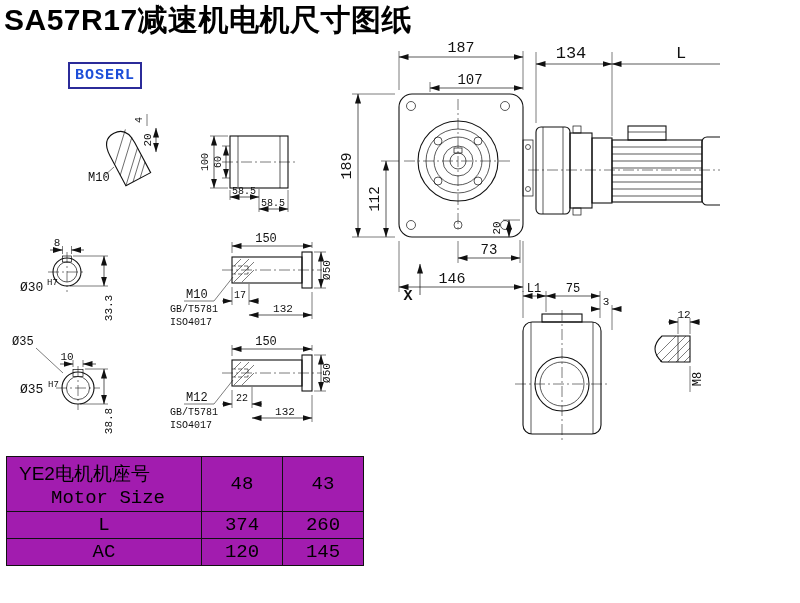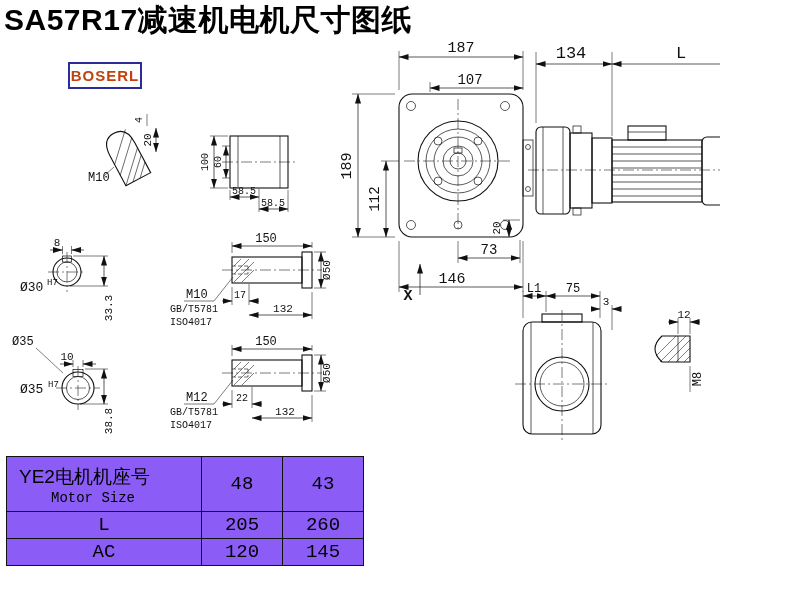--- a/index.html
+++ b/index.html
@@ -1,34 +1,34 @@
 <!DOCTYPE html>
 <html><head>
 <meta charset="utf-8">
 <style>
   html,body{margin:0;padding:0;background:#fff}
   #canvas{position:relative;width:720px;height:603px;background:#fff;overflow:hidden;font-family:"Liberation Sans",sans-serif}
   #title{position:absolute;left:4px;top:0;font-size:30px;font-weight:bold;color:#000;letter-spacing:.5px;white-space:nowrap}
-  #logo{position:absolute;left:68px;top:62px;width:70px;height:23px;border:2px solid #2b2b99;color:#c2410c;
-        font-family:Liberation Sans, sans-serif;font-weight:bold;font-size:15px;display:flex;align-items:center;justify-content:center;letter-spacing:1px}
+  #logo{position:absolute;left:68px;top:62px;width:70px;height:23px;border:2px solid #2b2b99;color:#1d4ed8;
+        font-family:Liberation Mono, monospace;font-weight:bold;font-size:15px;display:flex;align-items:center;justify-content:center;letter-spacing:1px}
   svg.draw{position:absolute;left:0;top:0}
   svg.draw text{font-family:"Liberation Mono","DejaVu Sans Mono",monospace;fill:#111;stroke:none}
   .ol{stroke:#111;stroke-width:1.1;fill:none}
   .tl{stroke:#111;stroke-width:.7;fill:none}
   .dl{stroke:#111;stroke-width:.7;fill:none}
   .el{stroke:#111;stroke-width:.55;fill:none}
   .cl{stroke:#111;stroke-width:.55;fill:none;stroke-dasharray:11 3 2 3}
   .hd{stroke:#111;stroke-width:.6;fill:none;stroke-dasharray:4 2}
   .h{stroke:#111;stroke-width:.55;fill:none}
   table.spec{position:absolute;left:6px;top:456px;border-collapse:collapse;table-layout:fixed}
-  table.spec td{border:1px solid #111;text-align:center;font-family:"Liberation Mono","DejaVu Sans Mono",monospace;font-size:19px;color:#000;padding:0;background:#8b5cf6}
+  table.spec td{border:1px solid #111;text-align:center;font-family:"Liberation Mono","DejaVu Sans Mono",monospace;font-size:19px;color:#000;padding:0;background:#a21caf}
   table.spec td.namecell{width:194px;text-align:left}
   table.spec td.v{width:80px}
   .cn{padding:3px 0 0 12px;font-family:"Liberation Sans",sans-serif;font-size:19px}
-  .en{padding:0 0 2px 44px;font-size:14px}
+  .en{padding:0 0 2px 44px;font-size:19px}
   .rowlabel{text-align:center !important;font-family:"Liberation Mono","DejaVu Sans Mono",monospace}
 </style>
 </head>
 <body>
 
 <div id="canvas">
 
   <div id="title">SA57R17减速机电机尺寸图纸</div>
   <div id="logo">BOSERL</div>
 
@@ -322,21 +322,21 @@
         <tr>
       <td class="namecell" style="height:54px">
         <div class="cn">YE2电机机座号</div>
         <div class="en">Motor Size</div>
       </td>
       <td class="v">48</td>
       <td class="v">43</td>
     </tr>
     <tr>
       <td class="namecell rowlabel" style="height:26px">L</td>
-      <td class="v">205</td>
+      <td class="v">374</td>
       <td class="v">260</td>
     </tr>
     <tr>
       <td class="namecell rowlabel" style="height:26px">AC</td>
       <td class="v">120</td>
       <td class="v">145</td>
     </tr>
   </tbody>
     </table>
 

